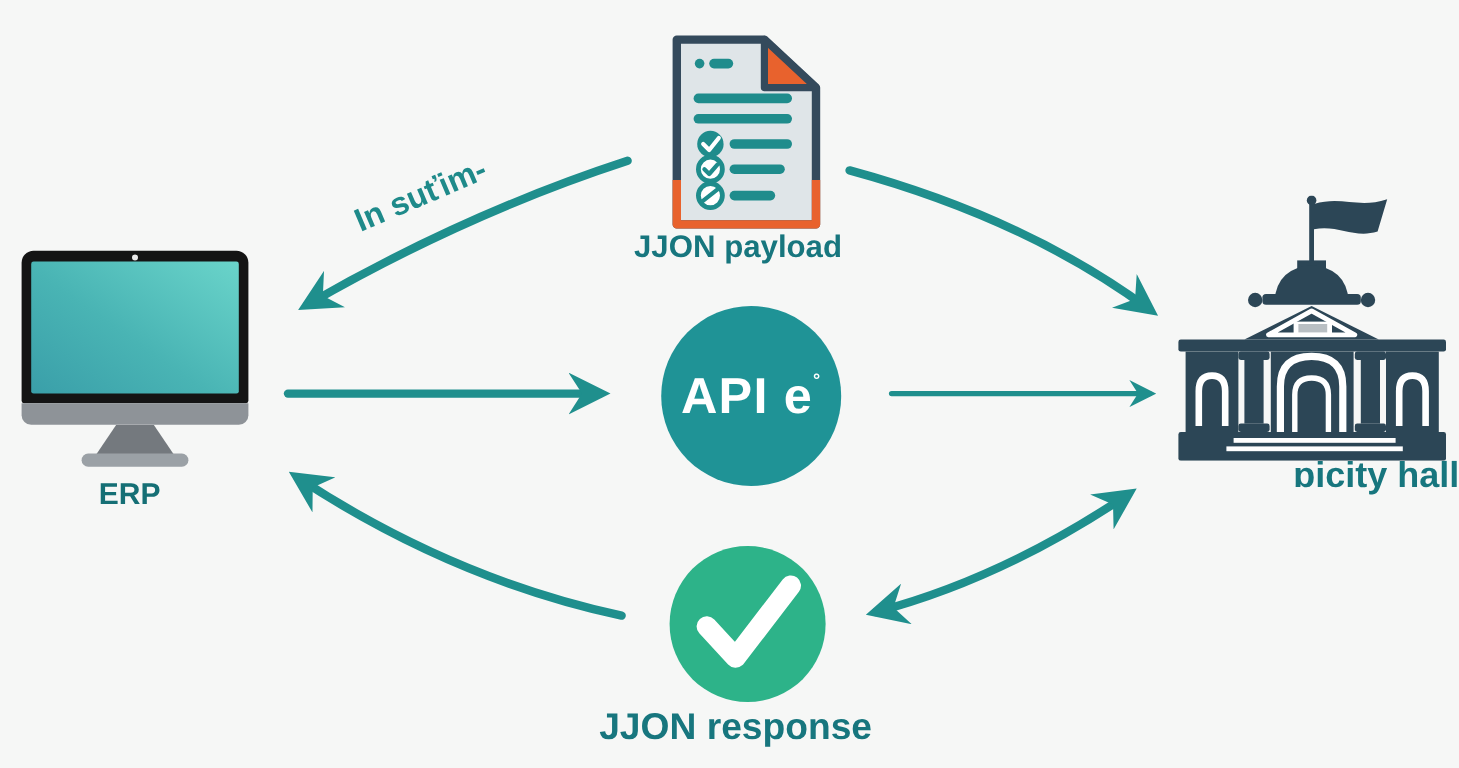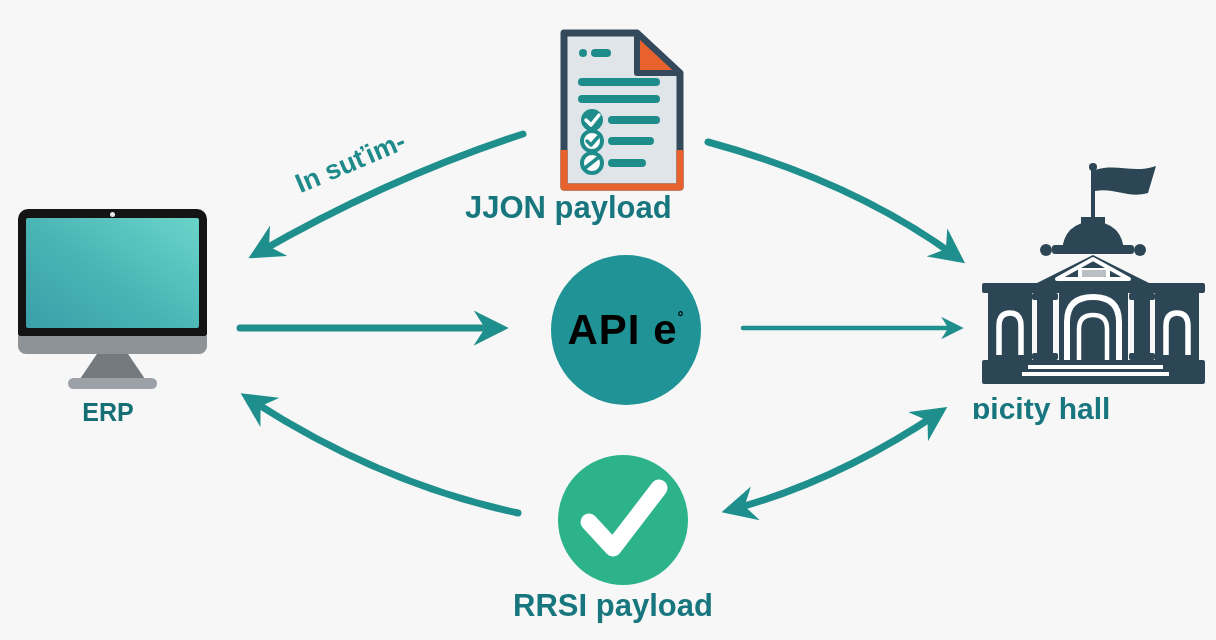--- a/index.html
+++ b/index.html
@@ -21,37 +21,37 @@
   .monitor-chin { position: absolute; left: 18px; top: 336px; width: 189px; height: 18px;
                   background: #8e9398; border-radius: 0 0 8px 8px; z-index: 2; }
   .monitor-stand { position: absolute; left: 80px; top: 354px; width: 65px; height: 25px;
                    background: #74797e; clip-path: polygon(26% 0, 74% 0, 100% 100%, 0 100%); z-index: 2; }
   .monitor-base { position: absolute; left: 68px; top: 378px; width: 89px; height: 11px;
                   background: #9ba1a6; border-radius: 6px; z-index: 2; }
 
   .erp-label { position: absolute; left: 18px; top: 398px; width: 180px; text-align: center;
                font-size: 25px; font-weight: bold; color: #156f75; z-index: 2; }
 
-  .payload-label { position: absolute; left: 465px; top: 190px; width: 300px; text-align: left;
-                   font-size: 31px; font-weight: bold; color: #17767e; z-index: 2; }
+  .payload-label { position: absolute; left: 465px; top: 190px; width: 300px; text-align: center;
+                   font-size: 26px; font-weight: bold; color: #17767e; z-index: 2; }
 
   .api-circle { position: absolute; left: 551px; top: 255px; width: 150px; height: 150px;
                 border-radius: 50%; background: #1f9396; display: flex; align-items: center;
                 justify-content: center; z-index: 2; }
-  .api-text { color: #000000; font-size: 42px; font-weight: bold; letter-spacing: 1px; }
+  .api-text { color: #ffffff; font-size: 42px; font-weight: bold; letter-spacing: 1px; }
   .api-sup { font-size: 15px; vertical-align: 22px; font-weight: bold; }
 
   .check-circle { position: absolute; left: 558px; top: 455px; width: 130px; height: 130px;
                   border-radius: 50%; background: #2db389; display: flex; align-items: center;
                   justify-content: center; z-index: 2; }
 
   .response-label { position: absolute; left: 463px; top: 588px; width: 300px; text-align: center;
                     font-size: 31px; font-weight: bold; color: #17767e; z-index: 2; }
 
-  .cityhall-label { position: absolute; left: 972px; top: 390px; width: 244px; text-align: left;
+  .cityhall-label { position: absolute; left: 972px; top: 378px; width: 244px; text-align: right;
                     font-size: 30px; font-weight: bold; color: #17767e; line-height: 37px; z-index: 2; }
 
   .arrow-annotation { position: absolute; left: 297px; top: 170px; z-index: 2;
                       font-size: 27px; font-weight: bold; color: #1e8a8a;
                       transform: rotate(-23deg); transform-origin: left center; white-space: nowrap; }
 </style>
 </head>
 <body>
 
 <div class="stage">
@@ -109,21 +109,21 @@
     <div class="api-text">
       <span>API e</span><span class="api-sup">°</span>
     </div>
   </div>
 
   <div class="check-circle">
     <svg width="96" height="92" viewBox="0 0 96 92">
       <polyline points="14,48 38,74 84,14" fill="none" stroke="#ffffff" stroke-width="17" stroke-linecap="round" stroke-linejoin="round"></polyline>
     </svg>
   </div>
-  <div class="response-label">RRSI payload</div>
+  <div class="response-label">JJON response</div>
 
   <svg class="icon-abs" style="left:980px; top:163px;" width="227" height="221" viewBox="0 0 227 221">
     <g fill="#2c4656">
       <g>
         <circle cx="113" cy="4" r="4"></circle>
         <rect x="111" y="4" width="4" height="52"></rect>
         <path d="M115 7 C138 0 152 11 176 3 L168 30 C148 36 135 24 115 28 Z"></path>
       </g>
       <rect x="101" y="54" width="24" height="10"></rect>
       <path d="M82 88 Q84 60 113 58 Q142 60 144 88 Z"></path>

